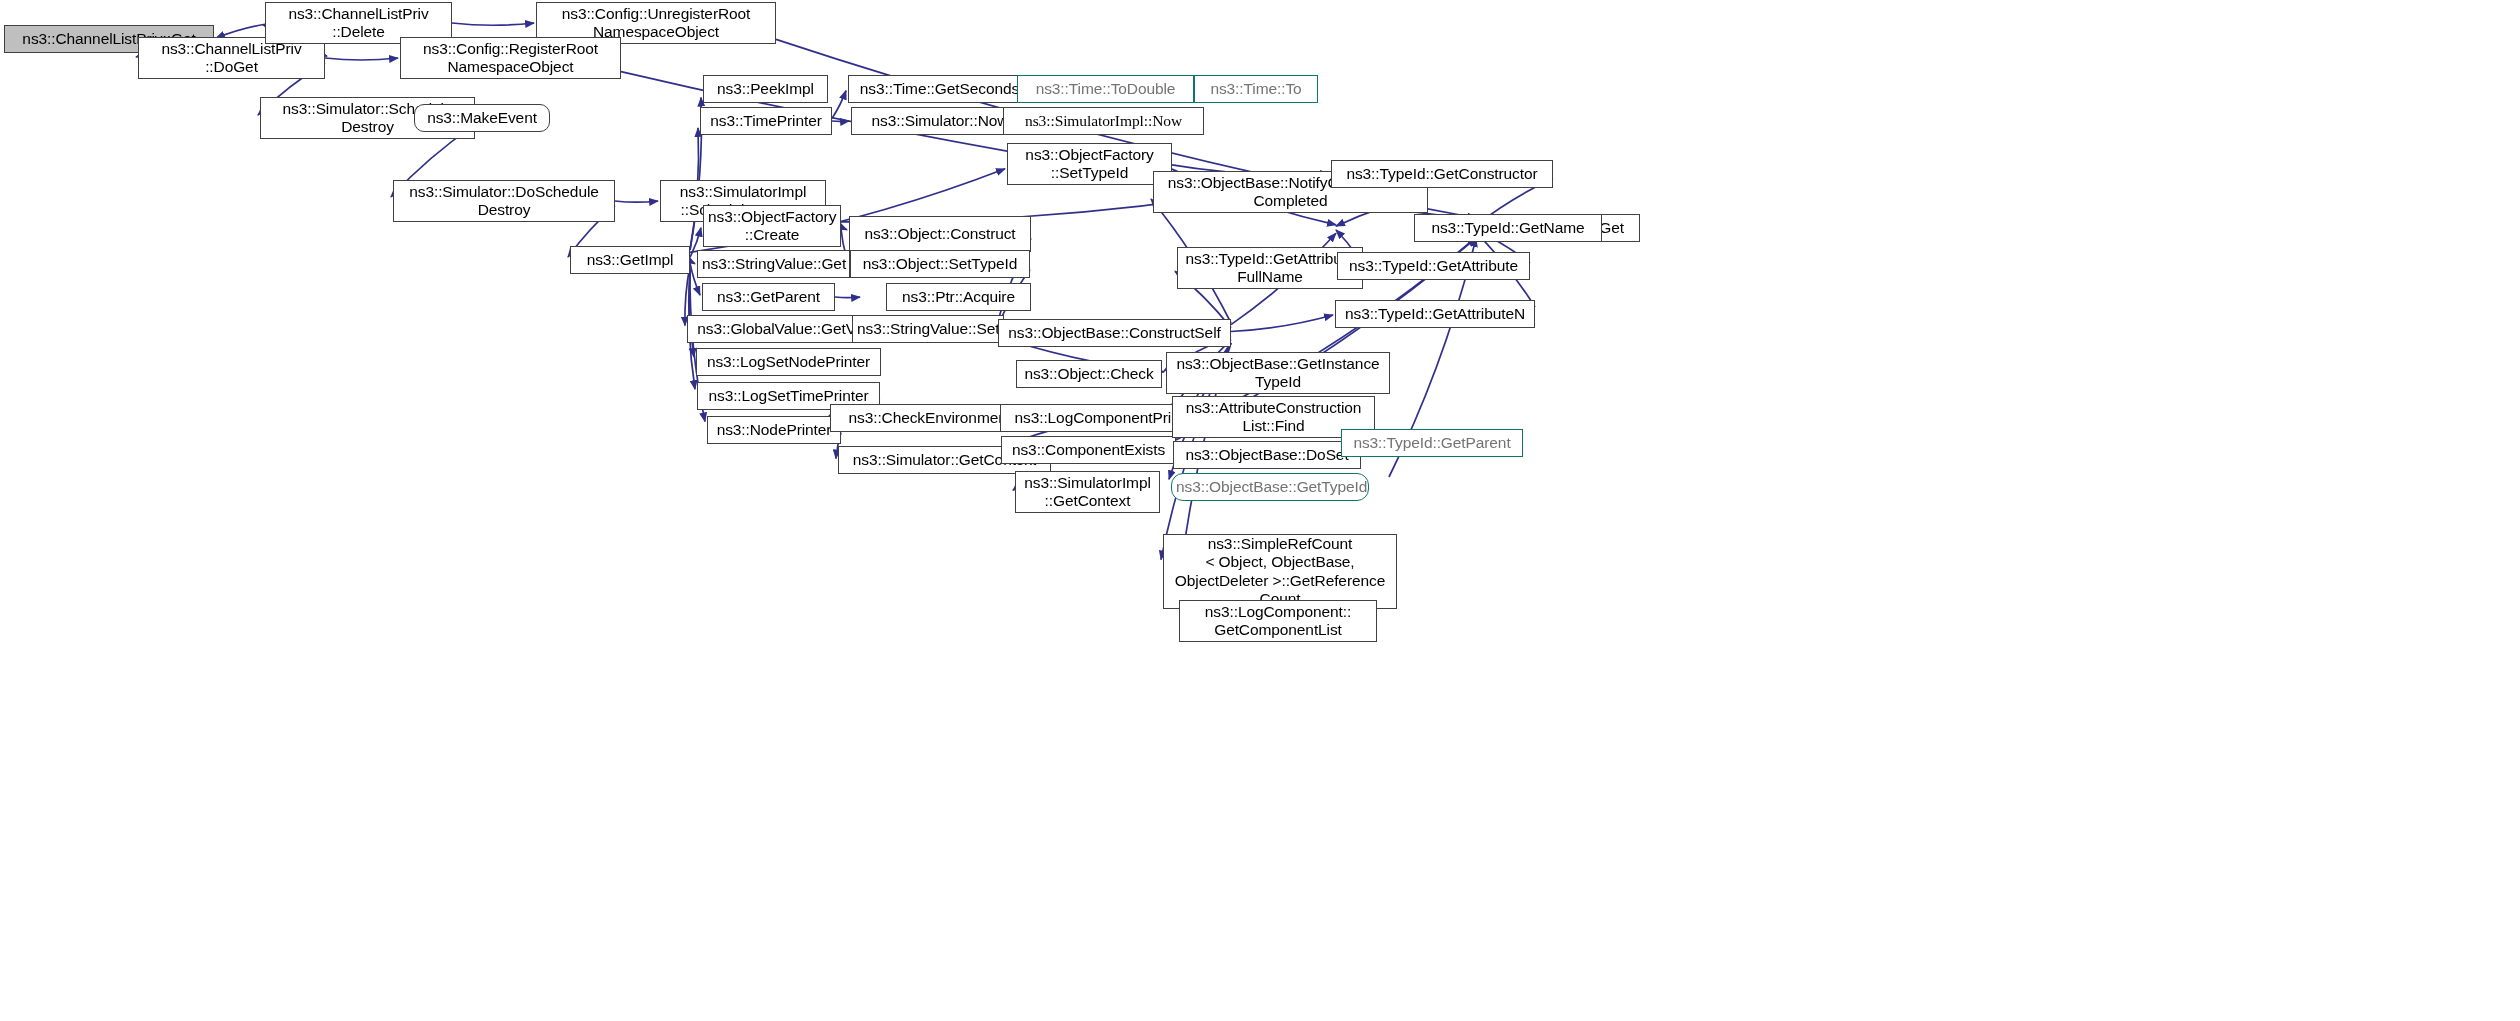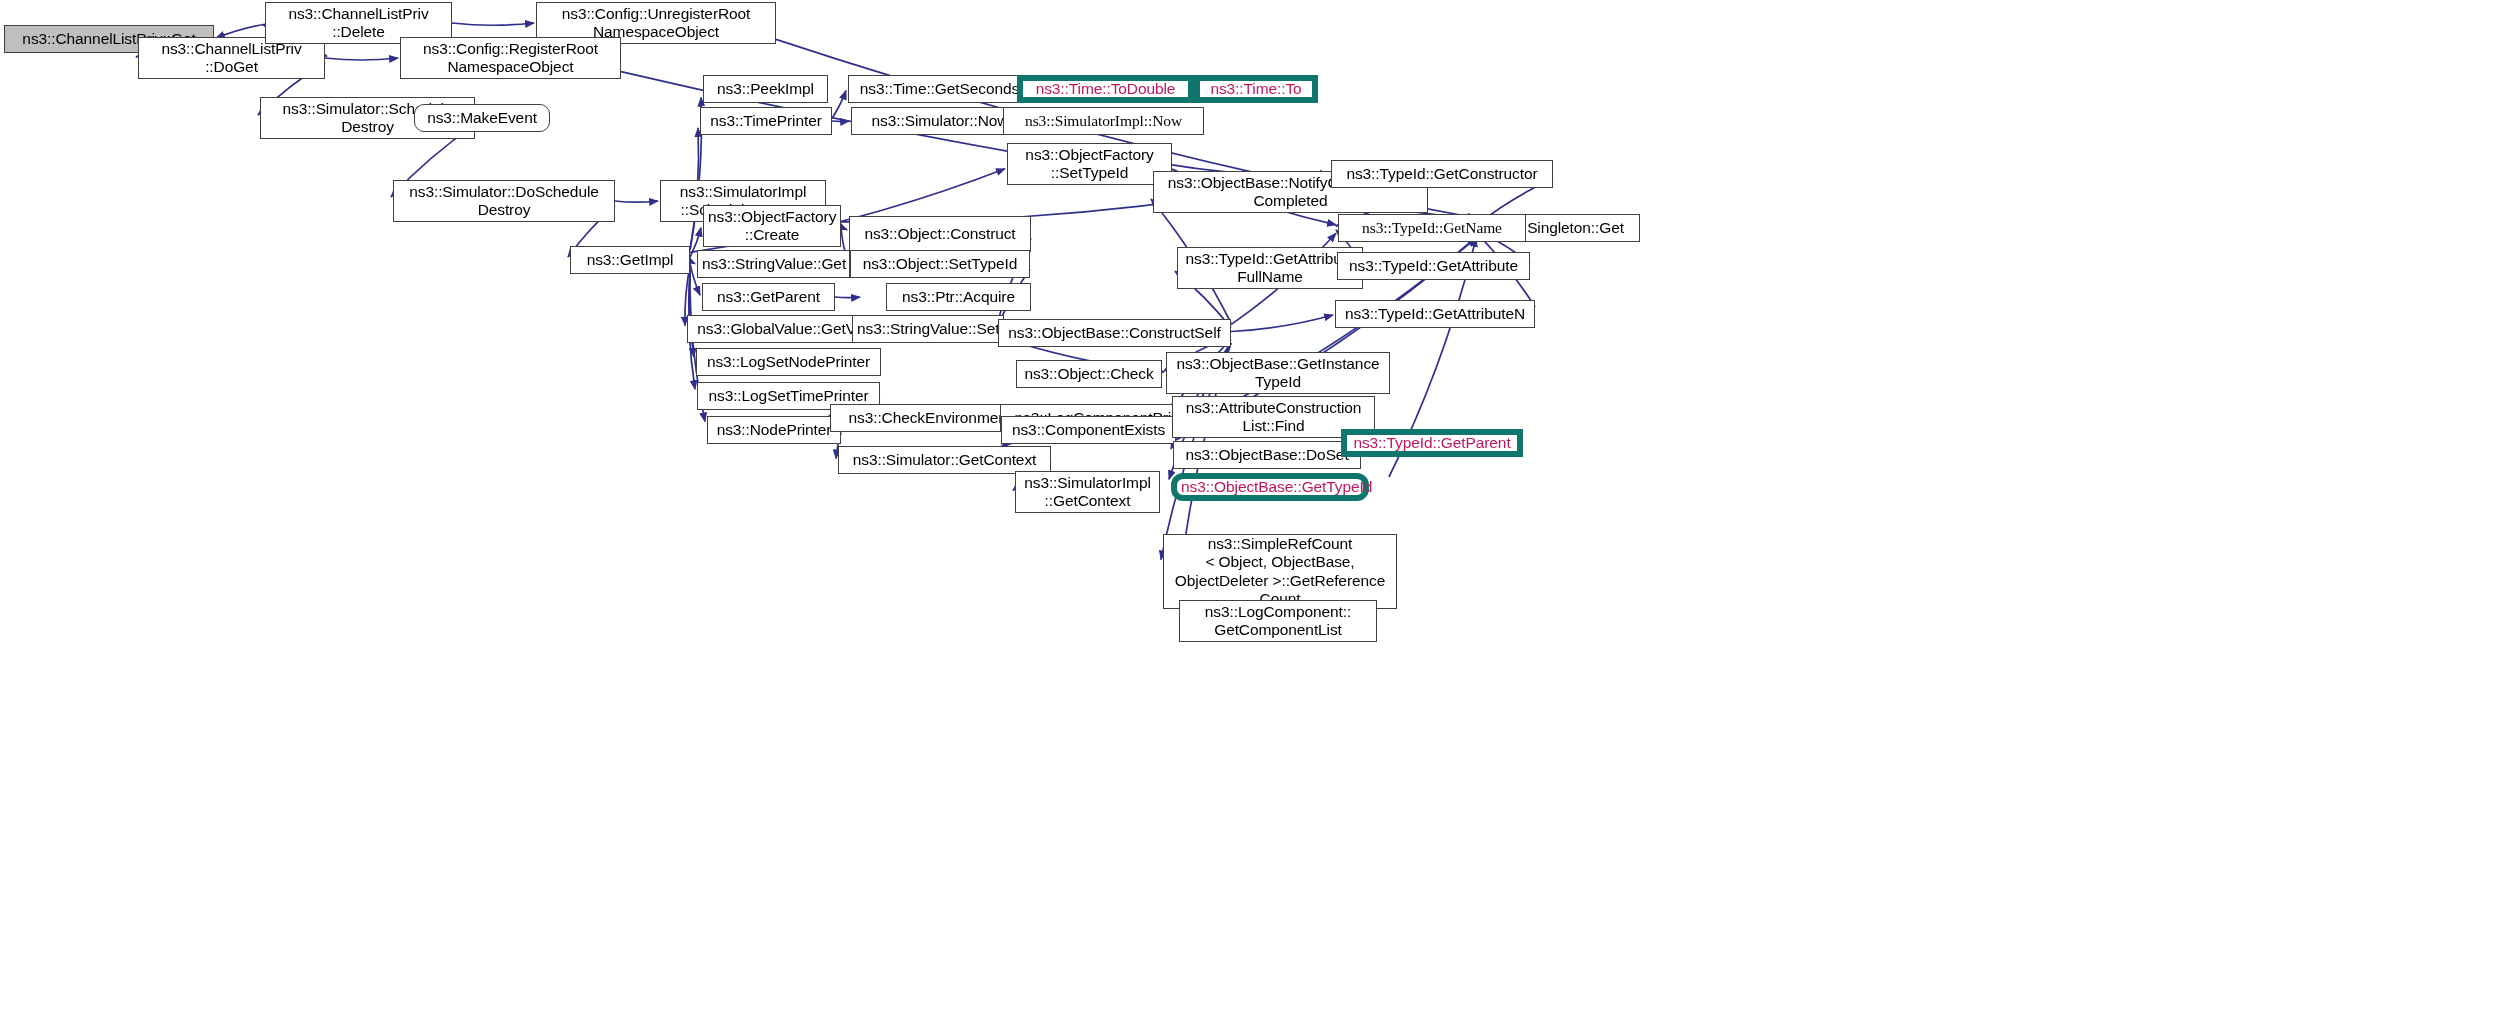--- a/index.html
+++ b/index.html
@@ -39,22 +39,22 @@
     letter-spacing: -0.1px;
     padding: 1px 4px;
     white-space: pre-line;
     cursor: pointer;
   }
   .node.root {
     background: #bfbfbf;
     border-color: #404040;
   }
   .node.missing {
-    border: 6px solid #0f766e;
-    color: #be185d;
+    border: 1px solid #0f766e;
+    color: #737373;
   }
   .node span {
     display: block;
     width: 100%;
   }
 </style>
 </head>
 <body>
 
 <div id="canvas">
@@ -155,37 +155,37 @@
       <div class="node missing" style="left: 1017px; top: 75px; width: 177px; height: 28px;"><span>ns3::Time::ToDouble</span></div>
       <div class="node missing" style="left: 1194px; top: 75px; width: 124px; height: 28px;"><span>ns3::Time::To</span></div>
       <div class="node" style="left: 851px; top: 107px; width: 178px; height: 28px;"><span>ns3::Simulator::Now</span></div>
       <div class="node" style="left: 1003px; top: 107px; width: 201px; height: 28px; font-family: Liberation Serif, serif;"><span>ns3::SimulatorImpl::Now</span></div>
       <div class="node" style="left: 1007px; top: 143px; width: 165px; height: 42px;"><span>ns3::ObjectFactory
 ::SetTypeId</span></div>
       <div class="node" style="left: 1153px; top: 171px; width: 275px; height: 42px;"><span>ns3::ObjectBase::NotifyConstruction
 Completed</span></div>
       <div class="node" style="left: 1331px; top: 160px; width: 222px; height: 28px;"><span>ns3::TypeId::GetConstructor</span></div>
       <div class="node" style="left: 1478px; top: 214px; width: 162px; height: 28px;"><span>ns3::Singleton::Get</span></div>
-      <div class="node" style="left: 1338px; top: 214px; width: 188px; height: 28px; font-family: Liberation Serif, serif;"><span>ns3::TypeId::GetName</span></div>
+      <div class="node" style="left: 1414px; top: 214px; width: 188px; height: 28px;"><span>ns3::TypeId::GetName</span></div>
       <div class="node" style="left: 703px; top: 205px; width: 138px; height: 42px;"><span>ns3::ObjectFactory
 ::Create</span></div>
       <div class="node" style="left: 849px; top: 216px; width: 182px; height: 36px;"><span>ns3::Object::Construct</span></div>
       <div class="node" style="left: 850px; top: 250px; width: 180px; height: 28px;"><span>ns3::Object::SetTypeId</span></div>
       <div class="node" style="left: 697px; top: 250px; width: 153px; height: 28px;"><span>ns3::StringValue::Get</span></div>
       <div class="node" style="left: 702px; top: 283px; width: 133px; height: 28px;"><span>ns3::GetParent</span></div>
       <div class="node" style="left: 862px; top: 283px; width: 145px; height: 28px; margin-left: 24px;"><span>ns3::Ptr::Acquire</span></div>
       <div class="node" style="left: 687px; top: 315px; width: 207px; height: 28px;"><span>ns3::GlobalValue::GetValue</span></div>
       <div class="node" style="left: 852px; top: 315px; width: 152px; height: 28px;"><span>ns3::StringValue::Set</span></div>
       <div class="node" style="left: 696px; top: 348px; width: 185px; height: 28px;"><span>ns3::LogSetNodePrinter</span></div>
       <div class="node" style="left: 697px; top: 382px; width: 183px; height: 28px;"><span>ns3::LogSetTimePrinter</span></div>
       <div class="node" style="left: 707px; top: 416px; width: 134px; height: 28px;"><span>ns3::NodePrinter</span></div>
       <div class="node" style="left: 830px; top: 404px; width: 262px; height: 28px;"><span>ns3::CheckEnvironmentVariables</span></div>
       <div class="node" style="left: 1000px; top: 404px; width: 222px; height: 28px;"><span>ns3::LogComponentPrintList</span></div>
       <div class="node" style="left: 838px; top: 446px; width: 213px; height: 28px;"><span>ns3::Simulator::GetContext</span></div>
-      <div class="node" style="left: 1001px; top: 416px; width: 175px; height: 28px; justify-content: center;"><span>ns3::ComponentExists</span></div>
+      <div class="node" style="left: 1001px; top: 436px; width: 175px; height: 28px; justify-content: center;"><span>ns3::ComponentExists</span></div>
       <div class="node" style="left: 1015px; top: 471px; width: 145px; height: 42px;"><span>ns3::SimulatorImpl
 ::GetContext</span></div>
       <div class="node" style="left: 998px; top: 319px; width: 233px; height: 28px;"><span>ns3::ObjectBase::ConstructSelf</span></div>
       <div class="node" style="left: 1016px; top: 360px; width: 146px; height: 28px;"><span>ns3::Object::Check</span></div>
       <div class="node" style="left: 1177px; top: 247px; width: 186px; height: 42px;"><span>ns3::TypeId::GetAttribute
 FullName</span></div>
       <div class="node" style="left: 1337px; top: 252px; width: 193px; height: 28px;"><span>ns3::TypeId::GetAttribute</span></div>
       <div class="node" style="left: 1335px; top: 300px; width: 200px; height: 28px;"><span>ns3::TypeId::GetAttributeN</span></div>
       <div class="node" style="left: 1166px; top: 352px; width: 224px; height: 42px;"><span>ns3::ObjectBase::GetInstance
 TypeId</span></div>

